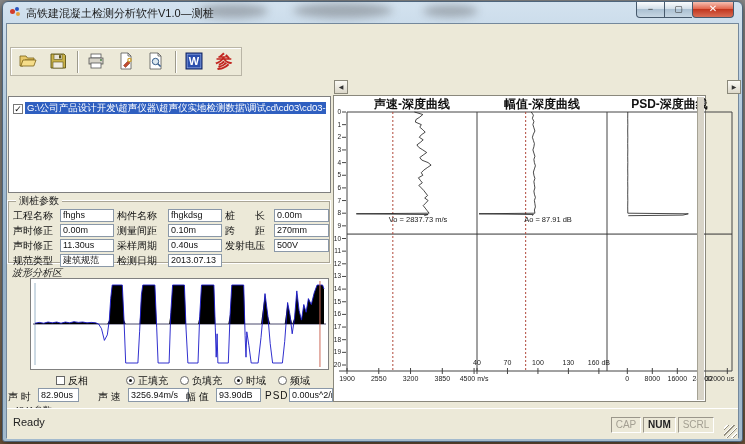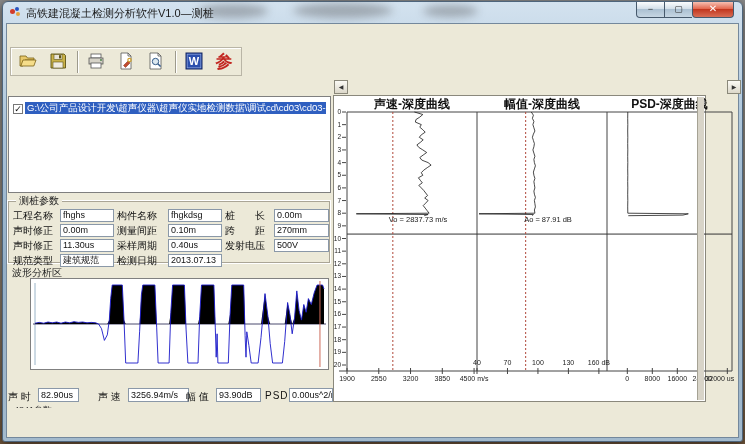--- a/index.html
+++ b/index.html
@@ -56,21 +56,21 @@
 
   .groupbox { position:absolute; left:1px; top:122px; right:2px; height:64px;
     border:1px solid; border-color:#fff #fff #fff #fff; outline:1px solid #aaa596; outline-offset:-2px; }
   .gb-title { position:absolute; left:8px; top:-7px; background:#ece9d8; padding:0 3px; font-size:10px; color:#222; }
   .pp-grid { position:absolute; left:5px; right:3px; top:8px; display:grid;
     grid-template-columns:44px 54px 48px 54px 46px 55px; column-gap:3px; row-gap:2px; }
   .plabel { font-size:10px; line-height:13px; color:#111; white-space:nowrap; }
   .pfield { background:#fff; border:1px solid #8a98a8; font-size:9px; height:13px; line-height:11px;
     padding:0 2px; color:#111; white-space:nowrap; overflow:hidden; }
 
-  .wave-title { position:absolute; left:6px; top:188px; font-size:10px; color:#222; }
+  .wave-title { position:absolute; left:6px; top:188px; font-size:10px; color:#222;font-style:italic; }
   .wave-box { position:absolute; left:24px; top:200px; width:299px; height:92px; background:#fff;
     border:1px solid #808080; }
   .wave-box svg { display:block; }
 
   .ctl-row { position:absolute; left:0; top:296px; right:0; height:14px; font-size:10px; color:#111; }
   .ctl { position:absolute; white-space:nowrap; }
   .cb { display:inline-block; width:9px; height:9px; border:1px solid #666; background:#fff; vertical-align:-1px; margin-right:3px; }
   .radio { display:inline-block; width:9px; height:9px; border:1px solid #666; border-radius:50%;
     background:#fff; vertical-align:-1px; margin-right:3px; position:relative; }
   .radio.on::after { content:""; position:absolute; left:2px; top:2px; width:3px; height:3px; border-radius:50%; background:#111; }
@@ -226,20 +226,27 @@
     <div class="wave-box">
       <svg id="wave-svg" width="297" height="90" viewBox="0 0 297 90">
           <line x1="4" y1="4" x2="4" y2="86" stroke="#9ab4c8" stroke-width="1"></line>
           <line x1="2" y1="45" x2="295" y2="45" stroke="#4a4a6e" stroke-width="1"></line>
           <path d="M4.0,45 L4.0,44.2 L8.3,43.4 L12.7,44.2 L17.0,43.0 L21.3,43.8 L25.7,43.0 L30.0,44.2 L34.3,43.0 L38.7,43.8 L43.0,42.7 L47.4,43.4 L51.7,43.0 L56.0,43.8 L60.4,43.4 L64.7,43.8 L67.6,45.0 L70.5,45.0 L73.4,45.0 L76.3,45.0 L78.3,41.1 L79.7,19.6 L81.2,6.0 L91.3,6.0 L93.0,41.1 L94.7,45.0 L106.9,45.0 L108.6,45.0 L110.4,15.8 L111.8,6.0 L123.9,6.0 L125.7,45.0 L127.1,45.0 L138.1,45.0 L139.8,33.3 L141.6,6.0 L153.4,6.0 L155.1,45.0 L156.9,45.0 L167.0,45.0 L168.7,37.2 L170.5,6.0 L182.9,6.0 L184.3,45.0 L185.2,45.0 L186.1,45.0 L186.9,45.0 L197.3,45.0 L199.1,35.3 L200.8,6.0 L212.7,6.0 L214.1,45.0 L215.0,45.0 L215.8,45.0 L217.9,45.0 L220.2,45.0 L227.1,45.0 L230.0,45.0 L234.0,14.6 L236.9,37.2 L239.2,45.0 L241.6,45.0 L251.4,45.0 L253.7,45.0 L256.6,23.5 L258.9,35.3 L261.2,45.0 L263.5,39.1 L265.8,11.9 L268.1,31.4 L270.5,41.1 L272.8,25.5 L275.1,33.3 L277.4,19.6 L280.3,25.5 L283.2,13.8 L286.1,6.0 L291.6,6.0 L293.0,9.9 L293.0,45 Z" fill="undefined" stroke="none"></path>
           <polyline points="4.0,44.2 8.3,43.4 12.7,44.2 17.0,43.0 21.3,43.8 25.7,43.0 30.0,44.2 34.3,43.0 38.7,43.8 43.0,42.7 47.4,43.4 51.7,43.0 56.0,43.8 60.4,43.4 64.7,43.8 67.6,45.0 70.5,49.7 73.4,61.4 76.3,55.9 78.3,41.1 79.7,19.6 81.2,6.0 91.3,6.0 93.0,41.1 94.7,84.0 106.9,84.0 108.6,52.8 110.4,15.8 111.8,6.0 123.9,6.0 125.7,48.9 127.1,84.0 138.1,84.0 139.8,33.3 141.6,6.0 153.4,6.0 155.1,50.9 156.9,84.0 167.0,84.0 168.7,37.2 170.5,6.0 182.9,6.0 184.3,48.9 185.2,78.2 186.1,54.8 186.9,84.0 197.3,84.0 199.1,35.3 200.8,6.0 212.7,6.0 214.1,56.7 215.0,78.2 215.8,52.8 217.9,66.5 220.2,84.0 227.1,84.0 230.0,58.6 234.0,14.6 236.9,37.2 239.2,64.5 241.6,84.0 251.4,84.0 253.7,62.5 256.6,23.5 258.9,35.3 261.2,54.8 263.5,39.1 265.8,11.9 268.1,31.4 270.5,41.1 272.8,25.5 275.1,33.3 277.4,19.6 280.3,25.5 283.2,13.8 286.1,6.0 291.6,6.0 293.0,9.9" fill="none" stroke="#1a18c8" stroke-width="0.9"></polyline>
           <line x1="288.954" y1="2" x2="288.954" y2="88" stroke="#cc6a58" stroke-width="1"></line>
         </svg>
     </div>
 
+    <div class="ctl-row">
+      <span class="ctl" style="left:50px;"><span class="cb"></span><span>反相</span></span>
+      <span class="ctl" style="left:120px;"><span class="radio on"></span><span>正填充</span></span>
+      <span class="ctl" style="left:174px;"><span class="radio"></span><span>负填充</span></span>
+      <span class="ctl" style="left:228px;"><span class="radio on"></span><span>时域</span></span>
+      <span class="ctl" style="left:272px;"><span class="radio"></span><span>频域</span></span>
+    </div>
 
     <div class="readout-row">
       <span class="ro-label" style="left:2px;">声 时</span>
       <span class="ro-field" style="left:32px; width:41px;">82.90us</span>
       <span class="ro-label" style="left:92px;">声 速</span>
       <span class="ro-field" style="left:122px; width:61px;">3256.94m/s</span>
       <span class="ro-label" style="left:180px;">幅 值</span>
       <span class="ro-field" style="left:210px; width:45px;">93.90dB</span>
       <span class="ro-label" style="left:259px; letter-spacing:1px;">PSD</span>
       <span class="ro-field" style="left:283px; width:44px;">0.00us^2/m</span>
@@ -340,14 +347,21 @@
           <line x1="368.3125" y1="272" x2="368.3125" y2="278" stroke="#444"></line>
           <text x="368.3125" y="285" text-anchor="middle" font-size="7" fill="#222">24000</text>
           <line x1="393.3125" y1="272" x2="393.3125" y2="278" stroke="#444"></line>
           <text x="393.3125" y="285" text-anchor="middle" font-size="7" fill="#222">32000 us^2/m</text>
           <polyline points="293.8,16.0 293.7,22.3 293.8,28.6 293.7,35.0 293.8,41.3 293.7,47.6 293.8,53.9 293.7,60.3 293.8,66.6 293.7,72.9 293.8,79.3 293.7,85.6 293.8,91.9 293.7,98.2 293.8,104.5 293.7,110.9 293.8,117.2 354.3,117.8 348.9,119.1 294.3,119.7" fill="none" stroke="#1a1a1a" stroke-width="0.8"></polyline>
         </svg>
       <div class="vscroll"></div>
     </div>
   </div>
 
+  <div class="statusbar">
+    <span class="status-msg">Ready</span>
+    <span class="indicator" style="right:97px; width:30px;">CAP</span>
+    <span class="indicator on" style="right:62px; width:33px;">NUM</span>
+    <span class="indicator" style="right:24px; width:36px;">SCRL</span>
+    <span class="grip"></span>
+  </div>
 
 </div>
 
 </body></html>

